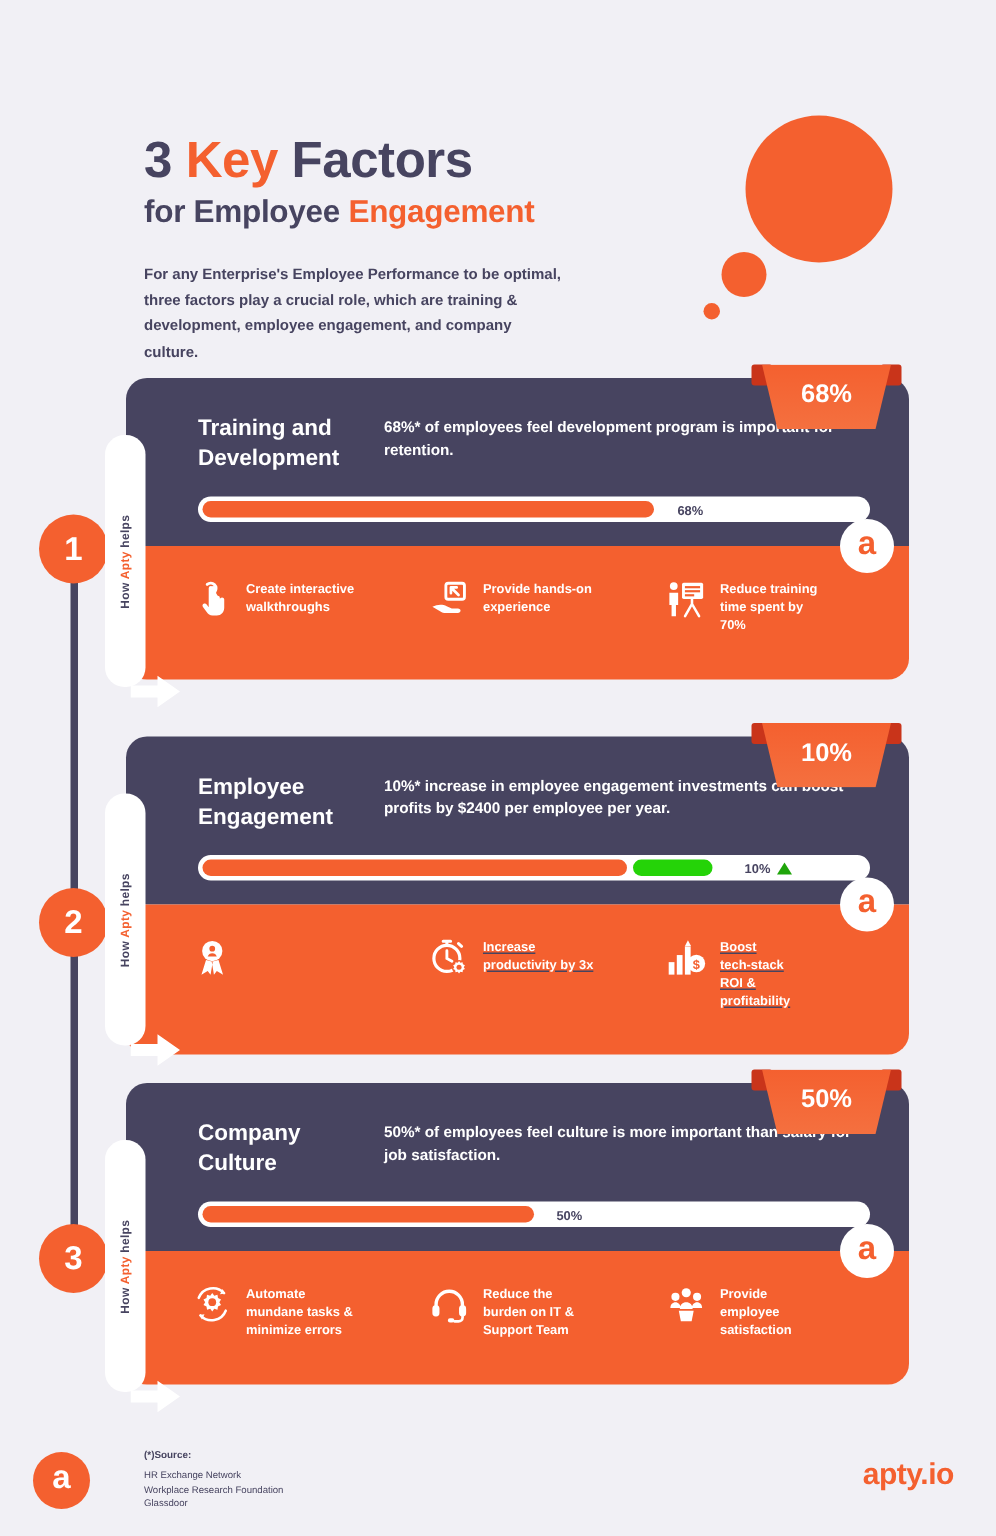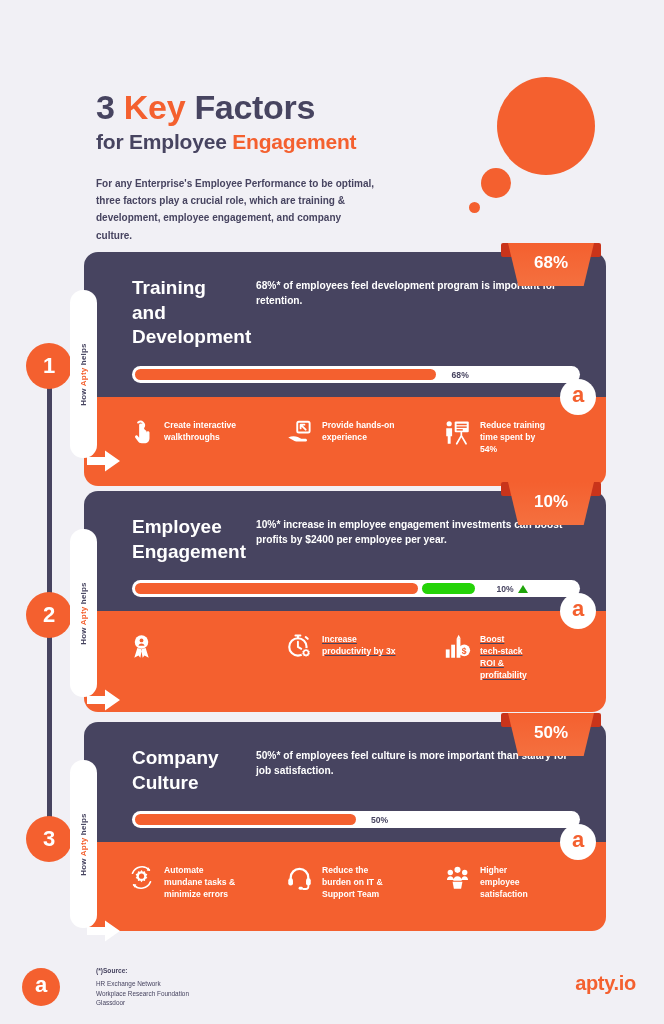--- a/index.html
+++ b/index.html
@@ -46,21 +46,21 @@
 
   .card-top {
     background:#474460;
     border-radius:14px 14px 0 0;
     padding:24px 22px 14px 22px;
     position:relative;
     min-height:112px;
   }
   .card-head { display:flex; align-items:flex-start; gap:20px; }
   .card-title {
-    color:#fff; font-size:19px; font-weight:bold; line-height:1.3;
+    color:#fff; font-size:15px; font-weight:bold; line-height:1.3;
     width:130px; flex:none; white-space:pre-line; padding-left:26px;
   }
   .card-stat { color:#fff; font-size:10.2px; font-weight:bold; line-height:1.48; flex:1; padding-top:2px; }
 
   
   .ribbon { position:absolute; right:12px; top:-9px; width:86px; height:43px; }
   .ribbon-fold-l, .ribbon-fold-r {
     position:absolute; top:0; width:14px; height:14px; background:#c9341a; border-radius:2px;
   }
   .ribbon-fold-l { left:-7px; }
@@ -218,21 +218,21 @@
               <path d="M2 8.2h5.2v7.2H5.9V22H3.3v-6.6H2z" fill="#fff"></path>
               <rect x="9.5" y="2.2" width="12.5" height="9.6" rx="1" fill="#fff"></rect>
               <rect x="11.2" y="4.2" width="9" height="1.3" fill="#f4602f"></rect>
               <rect x="11.2" y="6.6" width="9" height="1.3" fill="#f4602f"></rect>
               <rect x="11.2" y="9" width="5.5" height="1.3" fill="#f4602f"></rect>
               <path d="M15.4 12v3M11.3 22l4.1-7.2L19.6 22" stroke="#fff" stroke-width="1.5" fill="none" stroke-linecap="round"></path>
             </svg>
           </span>
           <span class="benefit-text">Reduce training
 time spent by
-54%</span>
+70%</span>
         </div>
       </div>
     </div>
     <div class="card" id="card-2">
       <div class="card-top">
         <div class="ribbon">
           <span class="ribbon-fold-l"></span>
           <span class="ribbon-fold-r"></span>
           <span class="ribbon-body">10%</span>
         </div>
@@ -364,21 +364,21 @@
         <div class="benefit">
           <span class="benefit-icon">
             <svg viewBox="0 0 24 24">
               <circle cx="5.6" cy="7.6" r="2.4" fill="#fff"></circle>
               <circle cx="12" cy="5.2" r="2.7" fill="#fff"></circle>
               <circle cx="18.4" cy="7.6" r="2.4" fill="#fff"></circle>
               <path d="M2.6 14.2c0-2.1 1.4-3.4 3-3.4s3 1.3 3 3.4zM15.4 14.2c0-2.1 1.4-3.4 3-3.4s3 1.3 3 3.4zM8.2 14.8c0-2.4 1.7-4 3.8-4s3.8 1.6 3.8 4z" fill="#fff"></path>
               <path d="M7.6 15.8h8.8l-1.2 6.2H8.8z" fill="#fff"></path>
             </svg>
           </span>
-          <span class="benefit-text">Higher
+          <span class="benefit-text">Provide
 employee
 satisfaction</span>
         </div>
       </div>
     </div>
   </div>
 
 <div class="footer-logo">a</div>
 <div class="footer-src">
   <div class="src-head">(*)Source:</div>

